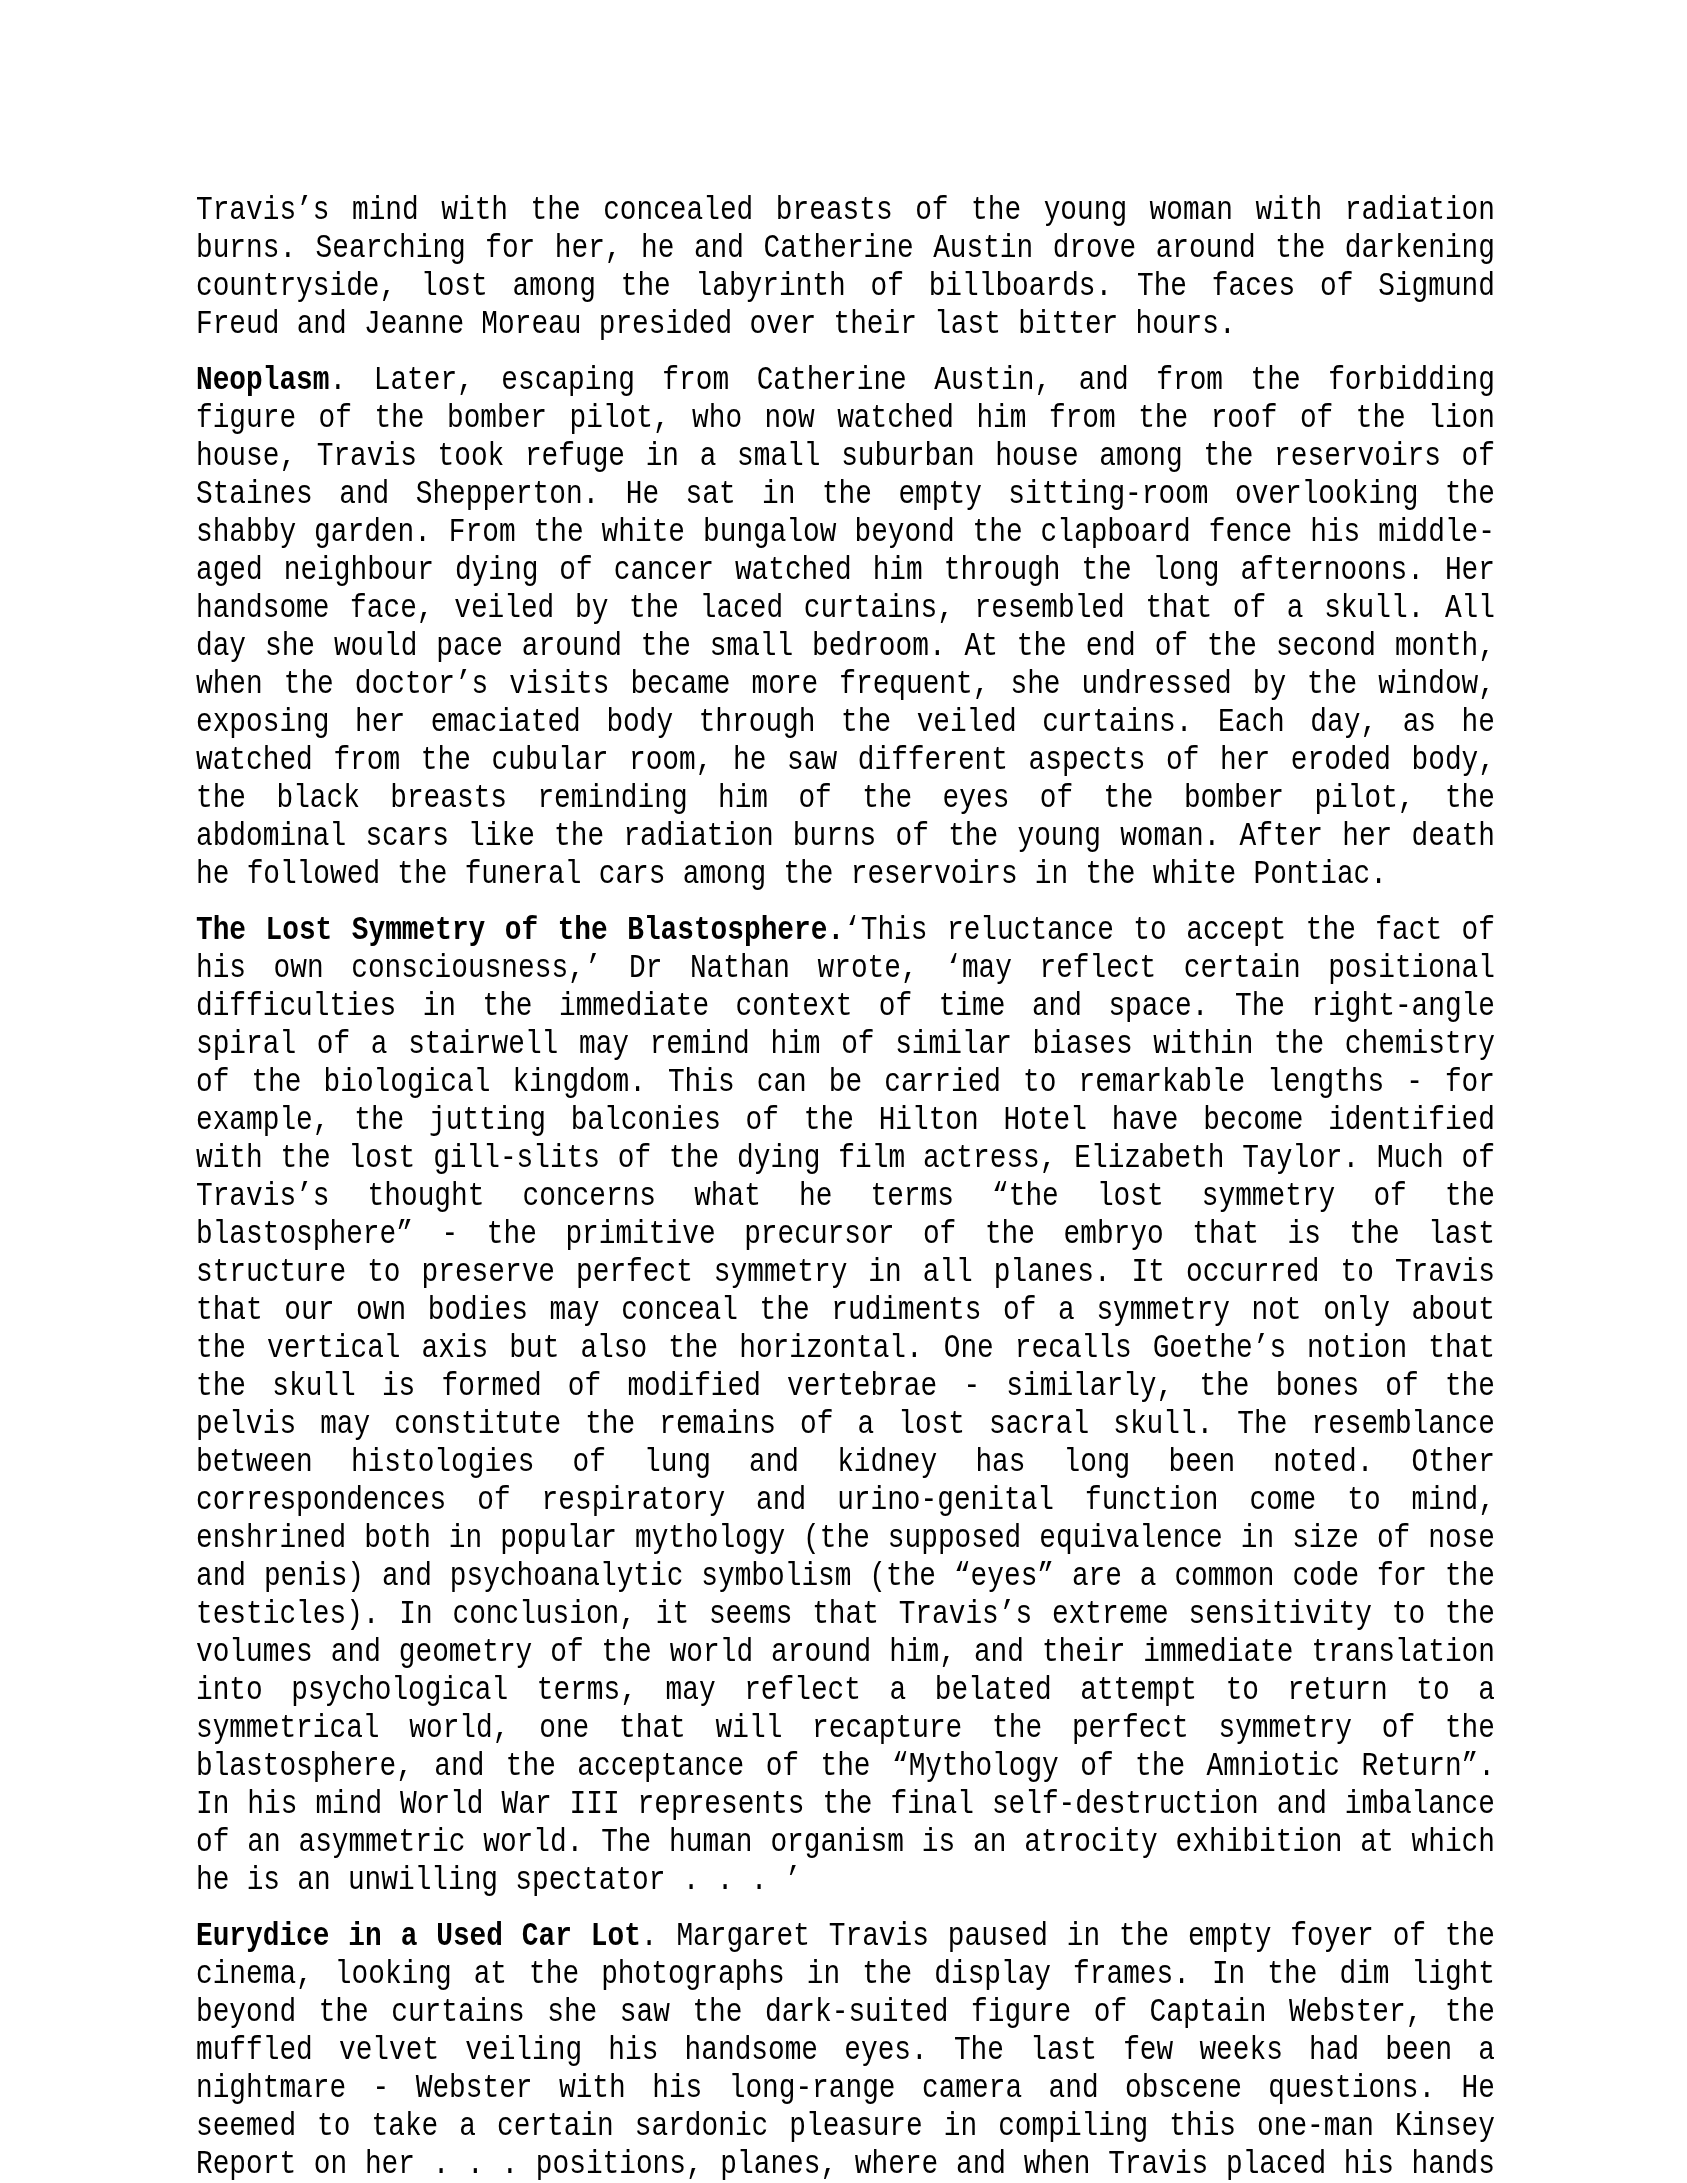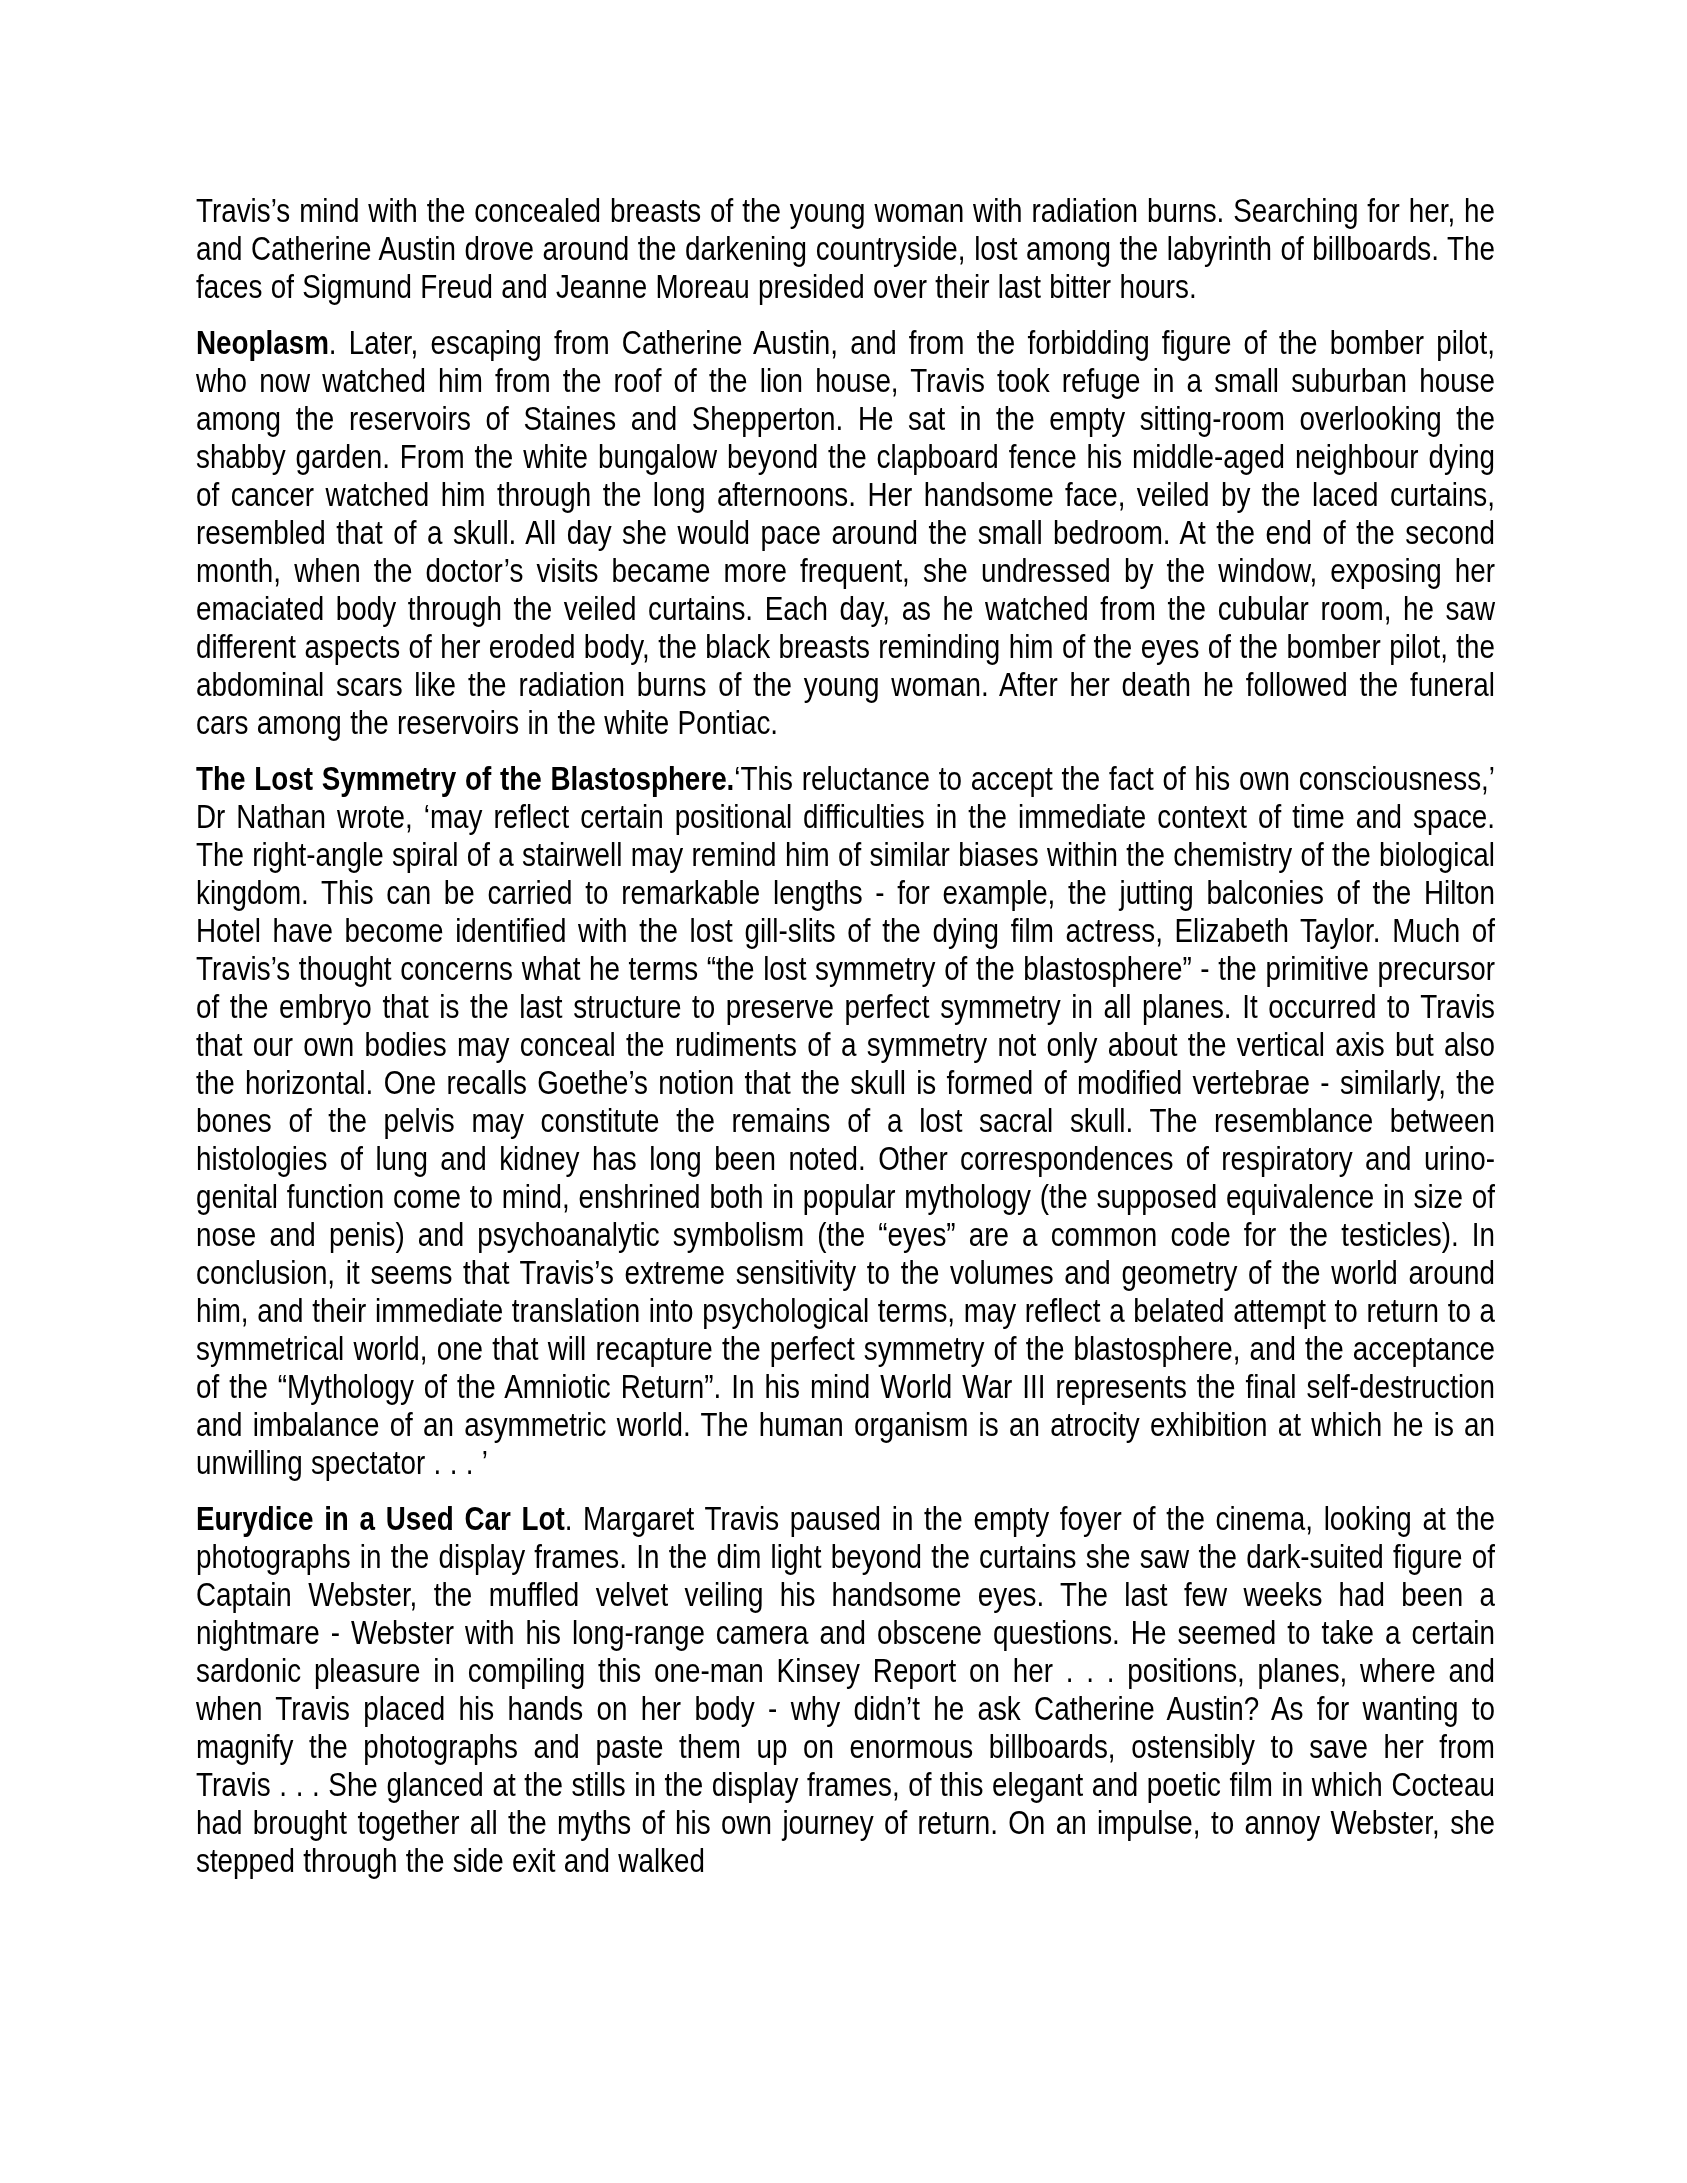--- a/index.html
+++ b/index.html
@@ -6,21 +6,21 @@
     margin: 0;
     padding: 0;
     background: #ffffff;
   }
   .sheet {
     position: relative;
     width: 1687px;
     height: 2183px;
     background: #ffffff;
     overflow: hidden;
-    font-family: Liberation Sans, sans-serif;
+    font-family: Liberation Mono, monospace;
     color: #000000;
   }
   .text-block {
     position: absolute;
     left: 196px;
     top: 192px;
     width: 1542px;              
     transform: scaleX(0.8424);  
     transform-origin: left top;
     font-size: 33px;

